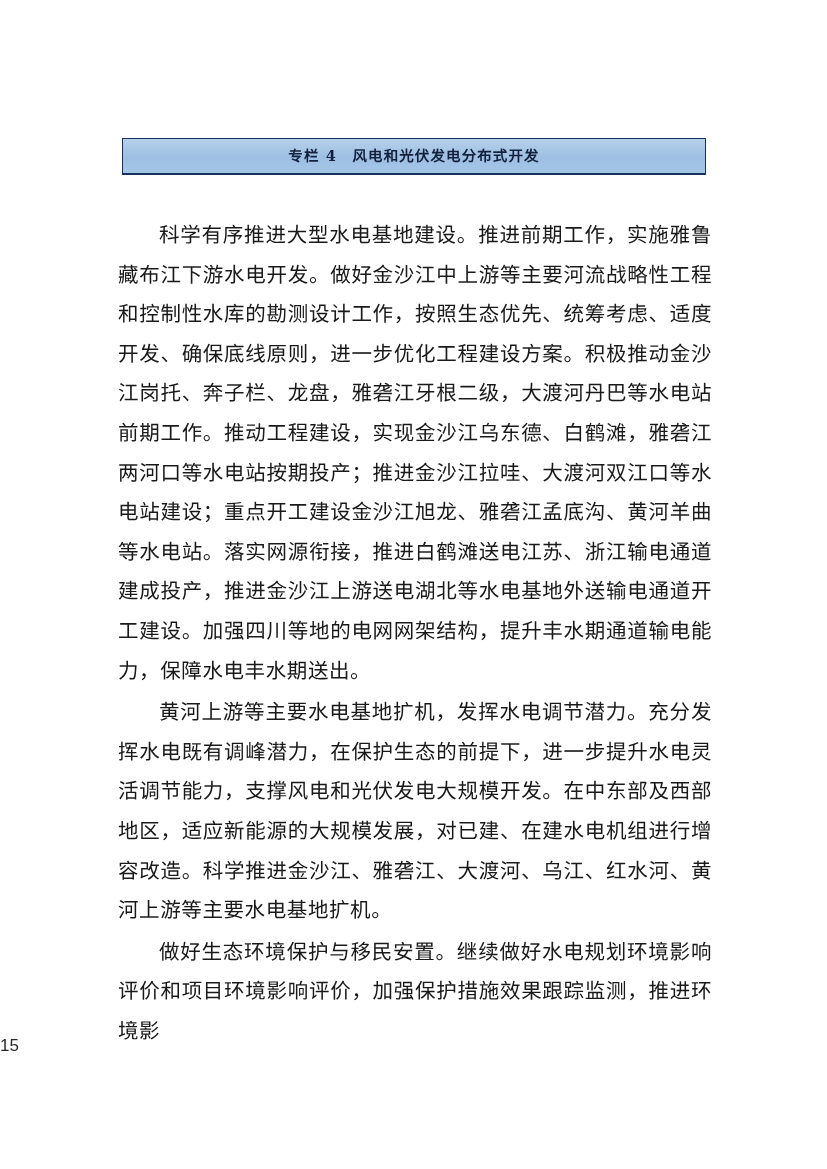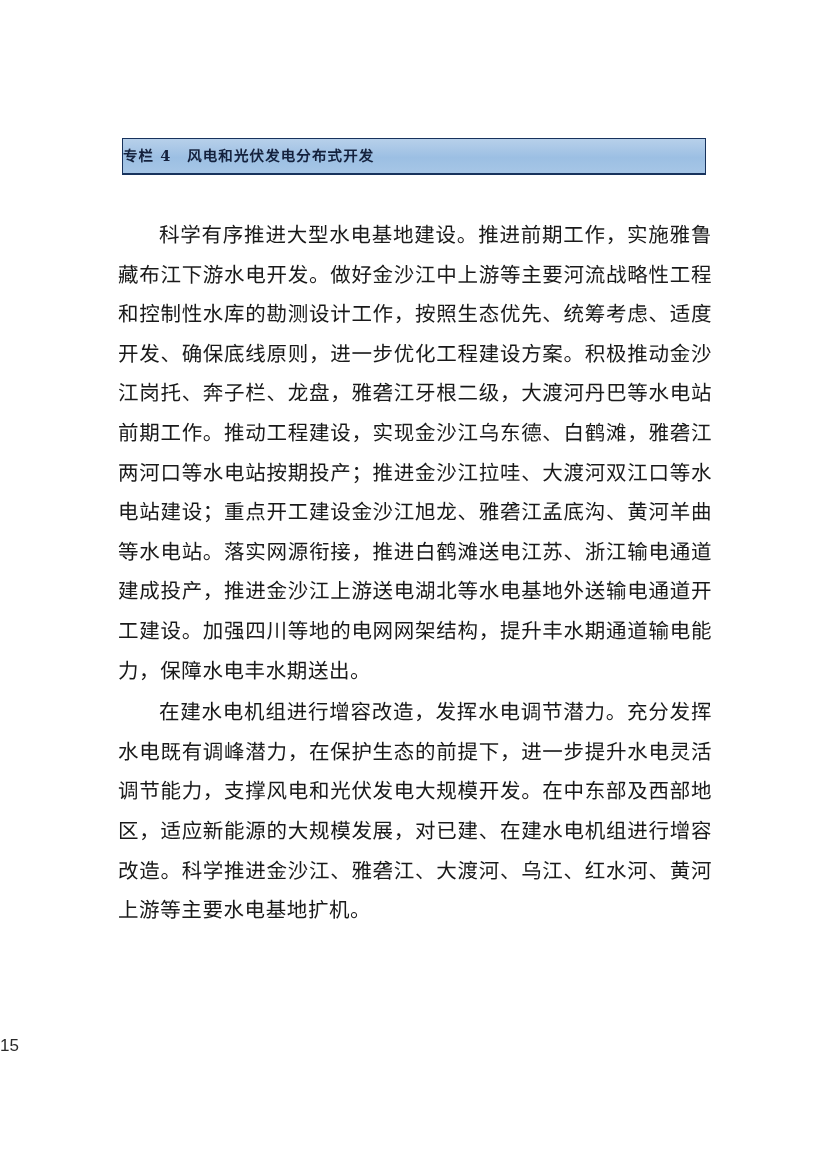--- a/index.html
+++ b/index.html
@@ -30,21 +30,21 @@
     position: absolute;
     left: 122px;
     top: 138px;
     width: 584px;
     border: 1.4px solid #17325c;
     box-sizing: border-box;
   }
   .callout-header {
     background: linear-gradient(180deg, #b7d0ea 0%, #9cbfe3 55%, #a6c6e6 100%);
     border-bottom: 1.4px solid #17325c;
-    text-align: left;
+    text-align: center;
     font-size: 14.5px;
     font-weight: bold;
     letter-spacing: 1.1px;
     color: #14213d;
     padding: 8px 0 8px 0;
     line-height: 1.25;
     font-family: "DejaVu Serif", "Liberation Serif", serif;
   }
   .callout-body {
     background: linear-gradient(180deg, #e6edf5 0%, #dfe8f2 100%);
@@ -101,21 +101,24 @@
   </div>
 
   <div class="content">
 
 
     <p class="para">
       <span class="lead">科学有序推进大型水电基地建设</span><span>。推进前期工作，实施雅鲁藏布江下游水电开发。做好金沙江中上游等主要河流战略性工程和控制性水库的勘测设计工作，按照生态优先、统筹考虑、适度开发、确保底线原则，进一步优化工程建设方案。积极推动金沙江岗托、奔子栏、龙盘，雅砻江牙根二级，大渡河丹巴等水电站前期工作。推动工程建设，实现金沙江乌东德、白鹤滩，雅砻江两河口等水电站按期投产；推进金沙江拉哇、大渡河双江口等水电站建设；重点开工建设金沙江旭龙、雅砻江孟底沟、黄河羊曲等水电站。落实网源衔接，推进白鹤滩送电江苏、浙江输电通道建成投产，推进金沙江上游送电湖北等水电基地外送输电通道开工建设。加强四川等地的电网网架结构，提升丰水期通道输电能力，保障水电丰水期送出。</span>
     </p>
 
     <p class="para">
-      <span class="lead">在建水电机组进行增容改造，发挥水电调节潜力</span><span>。充分发挥水电既有调峰潜力，在保护生态的前提下，进一步提升水电灵活调节能力，支撑风电和光伏发电大规模开发。在中东部及西部地区，适应新能源的大规模发展，对已建、在建水电机组进行增容改造。科学推进金沙江、雅砻江、大渡河、乌江、红水河、黄河上游等主要水电基地扩机。</span>
+      <span class="lead">黄河上游等主要水电基地扩机，发挥水电调节潜力</span><span>。充分发挥水电既有调峰潜力，在保护生态的前提下，进一步提升水电灵活调节能力，支撑风电和光伏发电大规模开发。在中东部及西部地区，适应新能源的大规模发展，对已建、在建水电机组进行增容改造。科学推进金沙江、雅砻江、大渡河、乌江、红水河、黄河上游等主要水电基地扩机。</span>
     </p>
 
+    <p class="para tight">
+      <span class="lead">做好生态环境保护与移民安置</span><span>。继续做好水电规划环境影响评价和项目环境影响评价，加强保护措施效果跟踪监测，推进环境影</span>
+    </p>
 
   </div>
 
   <div class="page-number">15</div>
 
 </div>
 
 </body></html>

